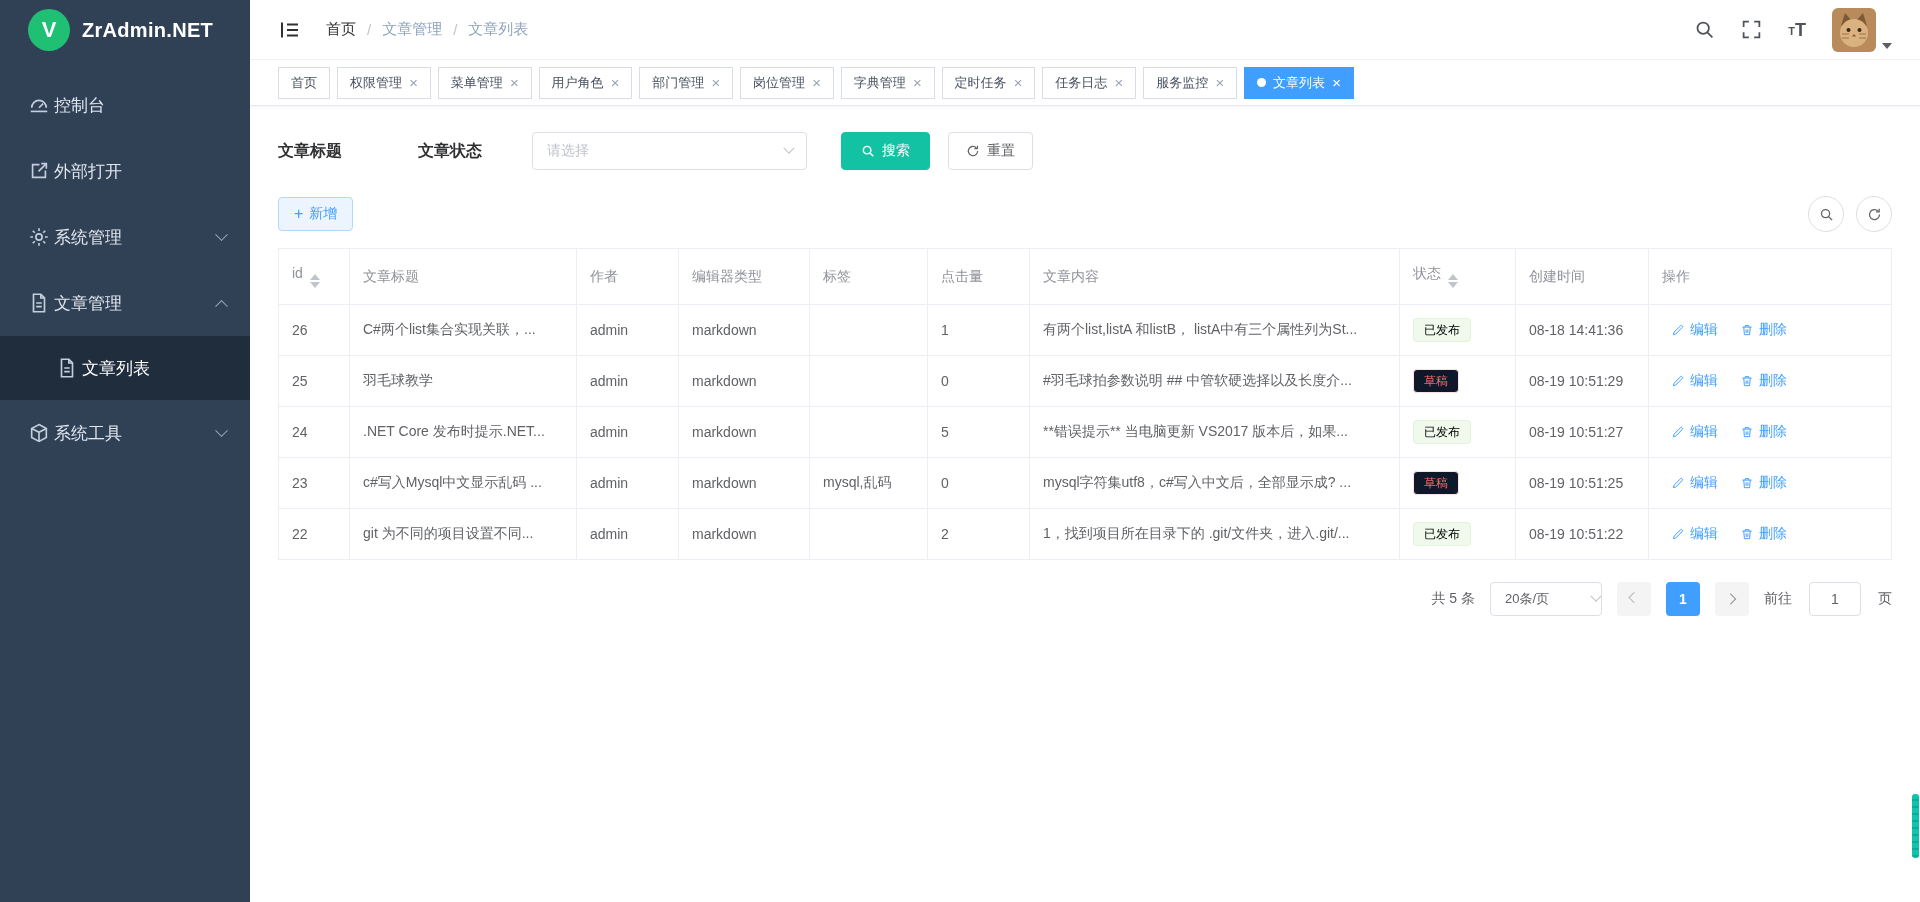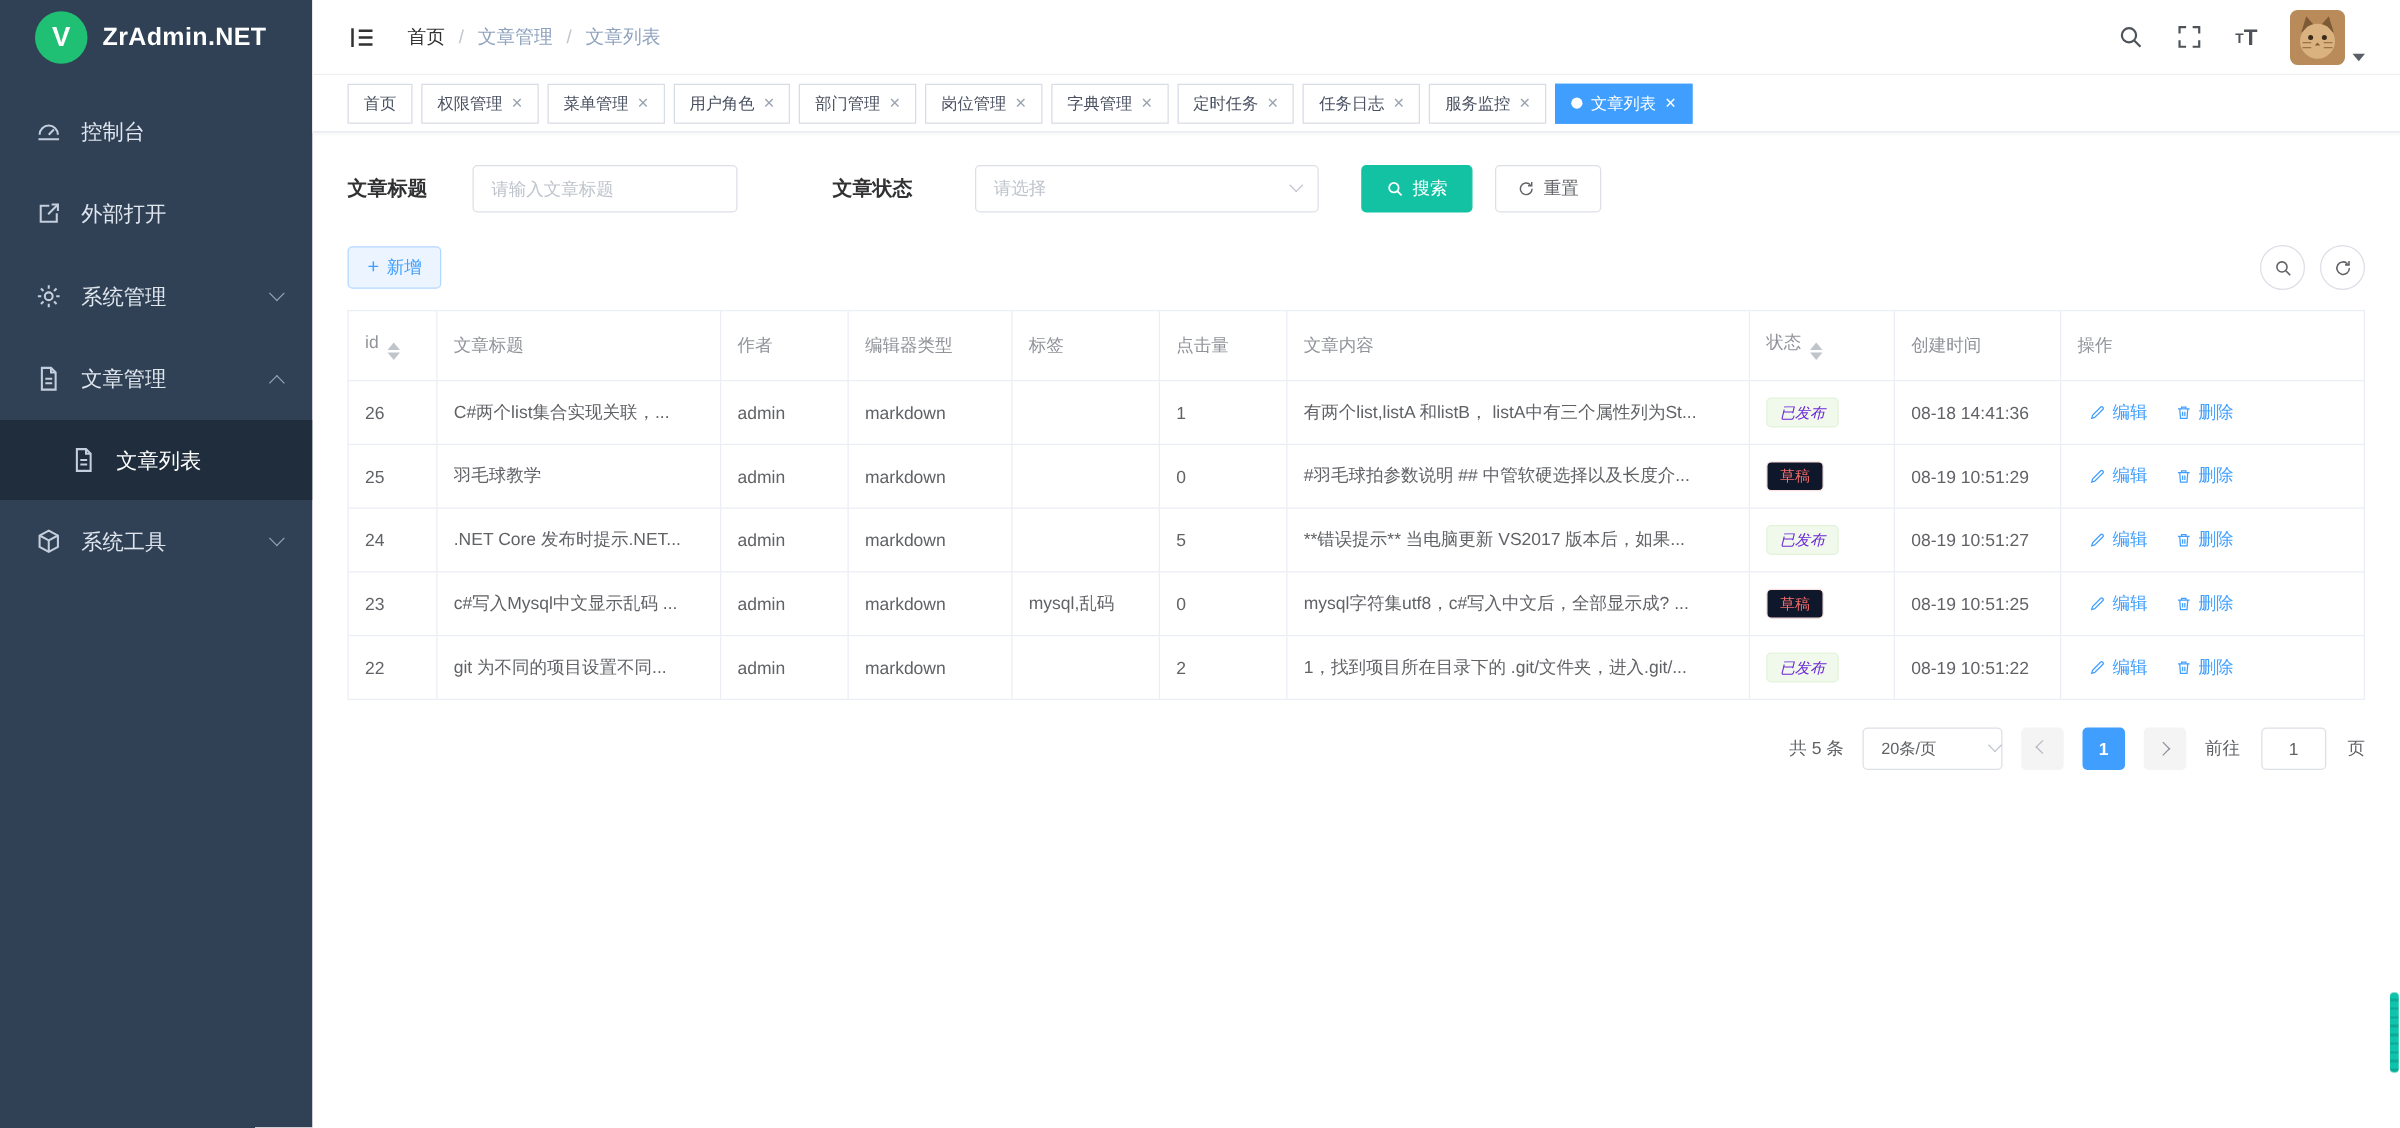--- a/index.html
+++ b/index.html
@@ -7,21 +7,21 @@
   body { font-family: "Liberation Sans", "DejaVu Sans", sans-serif; background: #fff; color: #303133; }
   .app { display: flex; height: 100%; }
 
   
   .sidebar { width: 250px; min-width: 250px; background: #304156; height: 100%; }
   .logo { height: 60px; display: flex; align-items: center; padding-left: 28px; gap: 12px; cursor: pointer; }
   .logo-badge { width: 42px; height: 42px; border-radius: 50%; background: #1fbf74; color: #fff;
     font-weight: 700; font-size: 22px; display: flex; align-items: center; justify-content: center; }
   .logo-text { font-size: 20px; font-weight: 700; color: #fff; letter-spacing: .3px; }
   .menu { padding-top: 12px; }
-  .menu-item { height: 66px; display: flex; align-items: center; padding: 0 24px 0 28px; gap: 15px;
+  .menu-item { height: 66px; display: flex; align-items: center; padding: 0 24px 0 28px; gap: 4px;
     font-size: 17px; color: #e0e6ee; cursor: pointer; }
   .mi-icon { width: 22px; height: 22px; color: #c4cedd; display: flex; flex: none; }
   .mi-icon svg { width: 22px; height: 22px; }
   .chev { margin-left: auto; width: 9px; height: 9px; border-right: 1.7px solid #97a2b4;
     border-bottom: 1.7px solid #97a2b4; flex: none; }
   .chev.down { transform: rotate(45deg) translate(-2px,-2px); }
   .chev.up { transform: rotate(-135deg) translate(-2px,-2px); }
   .menu-item.submenu { background: #1f2d3d; height: 64px; padding-left: 56px; color: #fff; }
 
   
@@ -91,21 +91,21 @@
   th, td { border: 1px solid #ebeef5; padding: 0 13px; text-align: left; }
   th { height: 56px; color: #909399; font-weight: 500; background: #fff; }
   td { height: 51px; color: #606266; white-space: nowrap; overflow: hidden; text-overflow: ellipsis; }
   th.center, td.center { text-align: left; }
   .sorters { display: inline-flex; flex-direction: column; margin-left: 7px; vertical-align: -2px; }
   .sorters i { width: 0; height: 0; border-left: 5px solid transparent; border-right: 5px solid transparent; display: block; }
   .sorters .s-up { border-bottom: 6px solid #c0c4cc; margin-bottom: 2px; }
   .sorters .s-down { border-top: 6px solid #c0c4cc; }
   .badge { display: inline-block; padding: 4px 10px; border-radius: 4px; font-size: 12px; line-height: 1.2;
     border: 1px solid transparent; }
-  .published { background: #f0f9eb; border-color: #e1f3d8; color: #6d28d9; font-style: italic; }
+  .published { background: #f0f9eb; border-color: #e1f3d8; color: #000000; }
   .draft { background: #0f172a; border-color: #fde2e2; color: #f56c6c; }
   .op-link { color: #409eff; display: inline-flex; align-items: center; gap: 5px; margin: 0 9px; cursor: pointer; }
   .op-link svg { width: 14px; height: 14px; }
 
   
   .pagination { margin-top: 22px; display: flex; align-items: center; justify-content: flex-end; gap: 15px;
     color: #606266; font-size: 14px; }
   .psel { width: 112px; height: 34px; border: 1px solid #dcdfe6; border-radius: 4px; display: flex;
     align-items: center; justify-content: space-between; padding: 0 1px 0 14px; font-size: 13px;
     color: #606266; cursor: pointer; background: #fff; }
@@ -300,21 +300,20 @@
           <i class="dot"></i>
           <span>文章列表</span>
           <i class="close">×</i>
         </span>
     </div>
 
     <div class="content">
 
       <div class="filter-row">
         <span class="f-label">文章标题</span>
-        <input class="title-input" type="text" placeholder="请输入文章标题" style="">
         <span class="f-label status-label">文章状态</span>
         <div class="f-select">
           <span>请选择</span>
           <span class="sel-chev"></span>
         </div>
         <button class="btn search-btn">
           <svg viewBox="0 0 24 24" fill="none" stroke="currentColor" stroke-width="2.4">
               <circle cx="10.5" cy="10.5" r="6.5"></circle>
               <path d="M15.5 15.5L21 21"></path>
             </svg>

